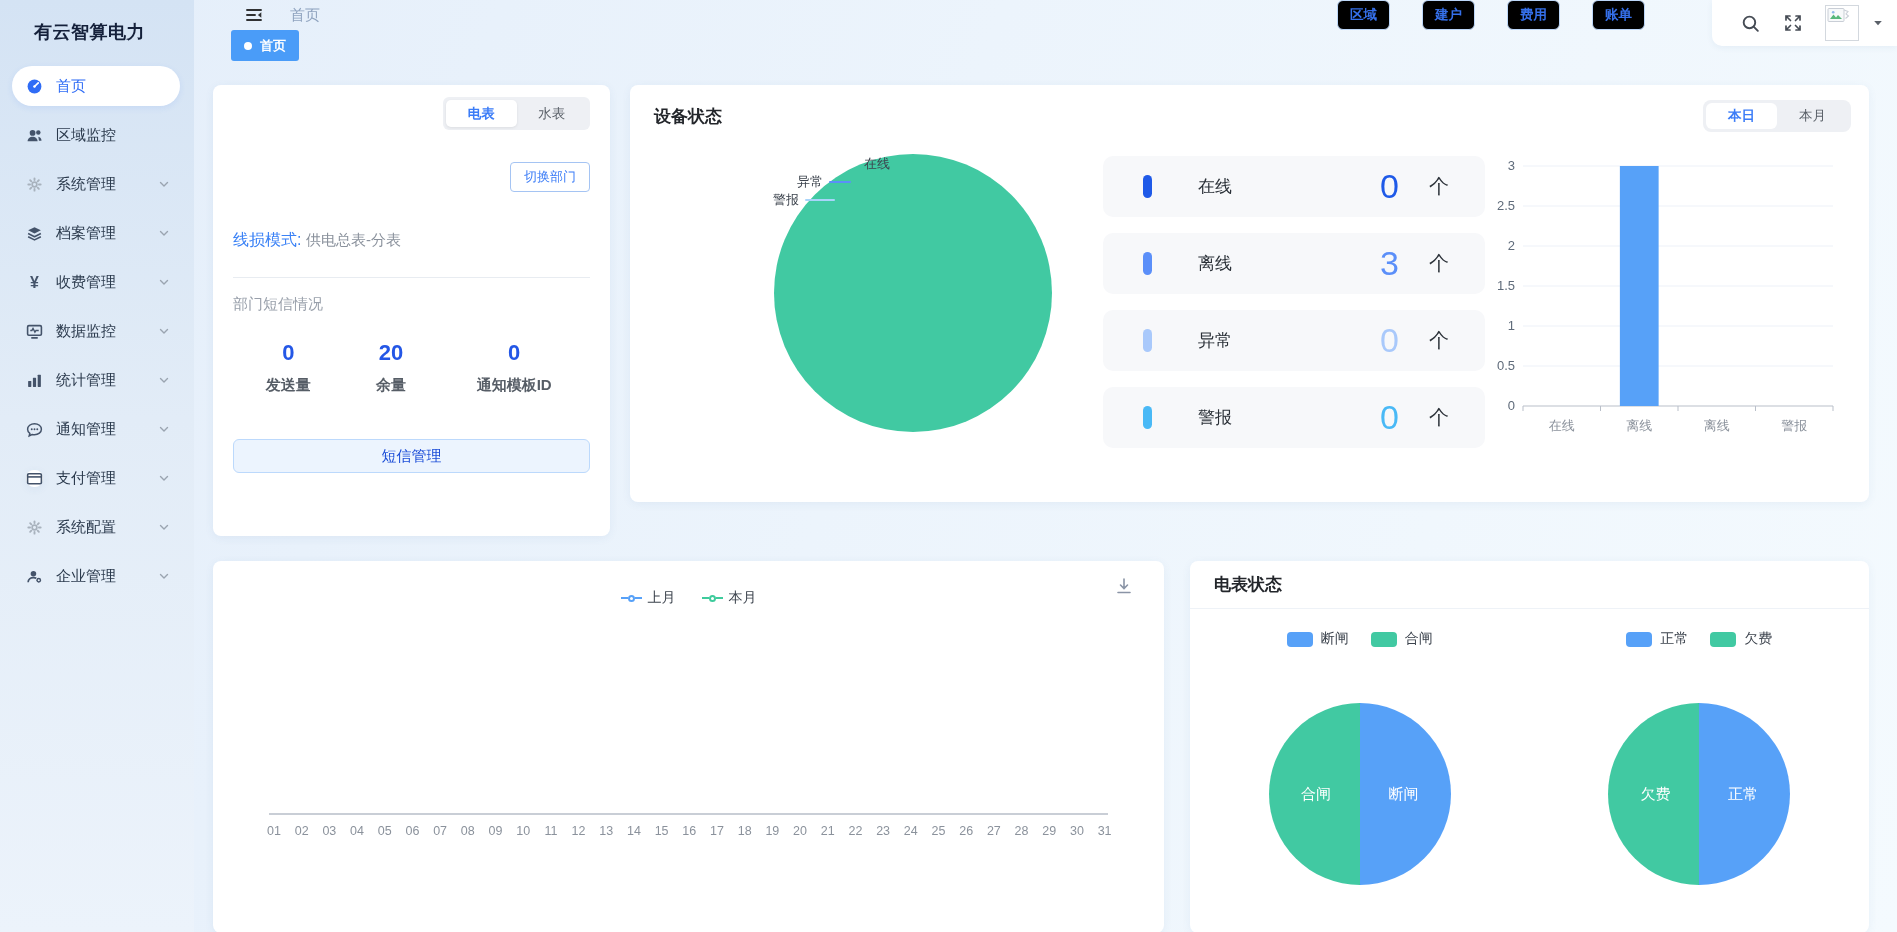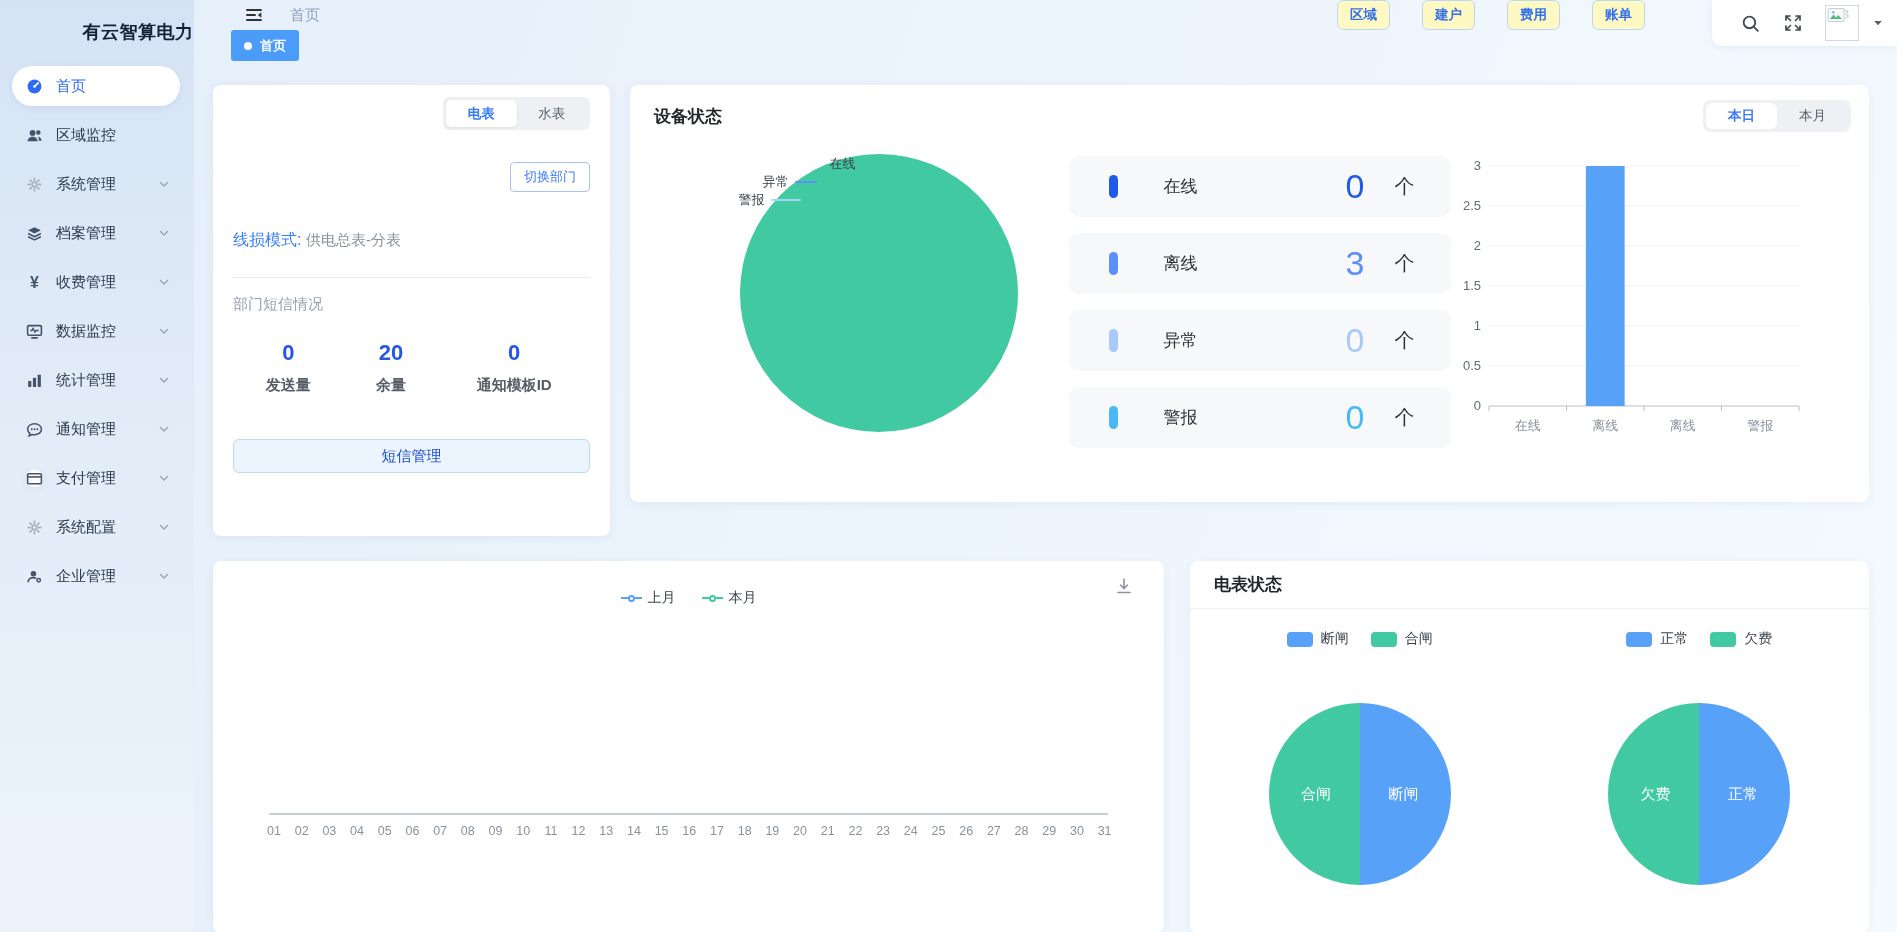--- a/index.html
+++ b/index.html
@@ -8,36 +8,36 @@
     font-family:"Liberation Sans","DejaVu Sans",sans-serif;
     display:flex;
     background:linear-gradient(110deg,#e4eefa 0%,#ecf4fc 45%,#f4fafe 100%);
     color:#23262b;
   }
   svg text { font-family:"Liberation Sans","DejaVu Sans",sans-serif; }
   button { font-family:inherit; }
 
   
   .sidebar { width:194px; flex:none; background:linear-gradient(180deg,#d4e3f4 0%,#e2ecf7 45%,#ecf3fb 100%); padding-top:14px; }
-  .logo { font-size:18px; font-weight:bold; color:#14203a; padding:6px 0 22px 82px; letter-spacing:.5px; white-space:nowrap;text-align:center; }
+  .logo { font-size:18px; font-weight:bold; color:#14203a; padding:6px 0 22px 34px; letter-spacing:.5px; white-space:nowrap; }
   .s-item { height:40px; margin:0 14px 9px 12px; padding:0 10px 0 14px; display:flex; align-items:center;
     border-radius:20px; color:#2b3a4d; font-size:15px; cursor:pointer; }
   .s-item.active { background:#fff; color:#2f6cf6; box-shadow:0 2px 6px rgba(47,108,246,.10); }
   .s-icon { width:17px; height:17px; margin-right:13px; color:#44536a; display:inline-flex; align-items:center; justify-content:center; flex:none; }
   .s-item.active .s-icon { color:#2f6cf6; }
   .s-icon.gear { color:#a8b2bd; }
   .s-chev { margin-left:auto; color:#9aa4b0; display:flex; }
 
   
   .main { flex:1; display:flex; flex-direction:column; position:relative; }
   .topbar { height:46px; display:flex; align-items:center; position:relative; padding-left:50px; }
   .fold { cursor:pointer; display:flex; }
   .crumb { margin-left:26px; color:#8fa3bf; font-size:15px; }
   .topbar-actions { margin-left:auto; display:flex; gap:32px; margin-right:252px; }
-  .top-btn { min-width:53px; height:30px; padding:0 11px; border:1px solid #bcd6f8; background:#fef9c3;
+  .top-btn { min-width:53px; height:30px; padding:0 11px; border:1px solid #bcd6f8; background:#000000;
     border-radius:6px; color:#3570eb; font-size:13.5px; font-weight:bold; cursor:pointer; }
   .topbar-tools { position:absolute; right:0; top:0; height:46px; background:#fff; display:flex; align-items:center;
     gap:22px; padding:0 14px 0 28px; border-radius:0 0 0 10px; box-shadow:0 2px 6px rgba(40,80,140,.06); }
   .tool { cursor:pointer; display:flex; align-items:center; }
   .avatar-box { width:34px; height:36px; border:1px solid #d3d8de; background:#fff; overflow:hidden; cursor:pointer; padding:1px; }
   .caret { cursor:pointer; display:flex; margin-left:-8px; }
 
   
   .tagbar { height:40px; display:flex; align-items:center; padding-left:37px; }
   .tag { display:inline-flex; align-items:center; gap:8px; background:#4a9cf8; color:#fff; font-size:13px; font-weight:bold;
@@ -79,21 +79,21 @@
   .mc-sms-btn { display:block; width:100%; margin-top:44px; height:34px; background:#ecf4fe; border:1px solid #bcd9fc;
     border-radius:6px; color:#1d4ed8; font-size:15px; cursor:pointer; }
 
   
   .device-card { flex:1; height:417px; }
   .dc-head { display:flex; align-items:center; padding:15px 18px 0 24px; }
   .card-title { font-size:17px; font-weight:bold; color:#23262b; }
   .toggle { margin-left:auto; width:148px; background:#eef0f4; border-radius:8px; padding:3px; display:flex; }
   .tg { flex:1; height:26px; line-height:26px; text-align:center; font-size:13.5px; color:#5a6068; border-radius:6px; cursor:pointer; }
   .tg.active { background:#fff; color:#3b7cf7; font-weight:bold; }
-  .dc-body { display:flex; justify-content:center; padding:8px 24px 0; }
+  .dc-body { display:flex; justify-content:flex-end; padding:8px 24px 0; }
   .dc-pie { width:380px; height:330px; position:relative; flex:none; }
   .pie-circle { position:absolute; left:51px; top:14px; width:278px; height:278px; border-radius:50%; }
   .pie-callout { position:absolute; font-size:13px; color:#3c434d; z-index:2; white-space:nowrap; }
   .pie-line { position:absolute; height:2px; border-radius:1px; }
   .dc-status { width:382px; flex:none; margin-top:16px; }
   .st-row { height:61px; background:#f7f8fa; border-radius:10px; display:flex; align-items:center; padding:0 36px 0 40px; margin-bottom:16px; }
   .st-pill { width:9px; height:23px; border-radius:5px; flex:none; }
   .st-label { margin-left:46px; font-size:17px; color:#2b3138; }
   .st-value { margin-left:auto; font-size:34px; font-weight:500; }
   .st-unit { margin-left:30px; font-size:20px; color:#2b3138; }

